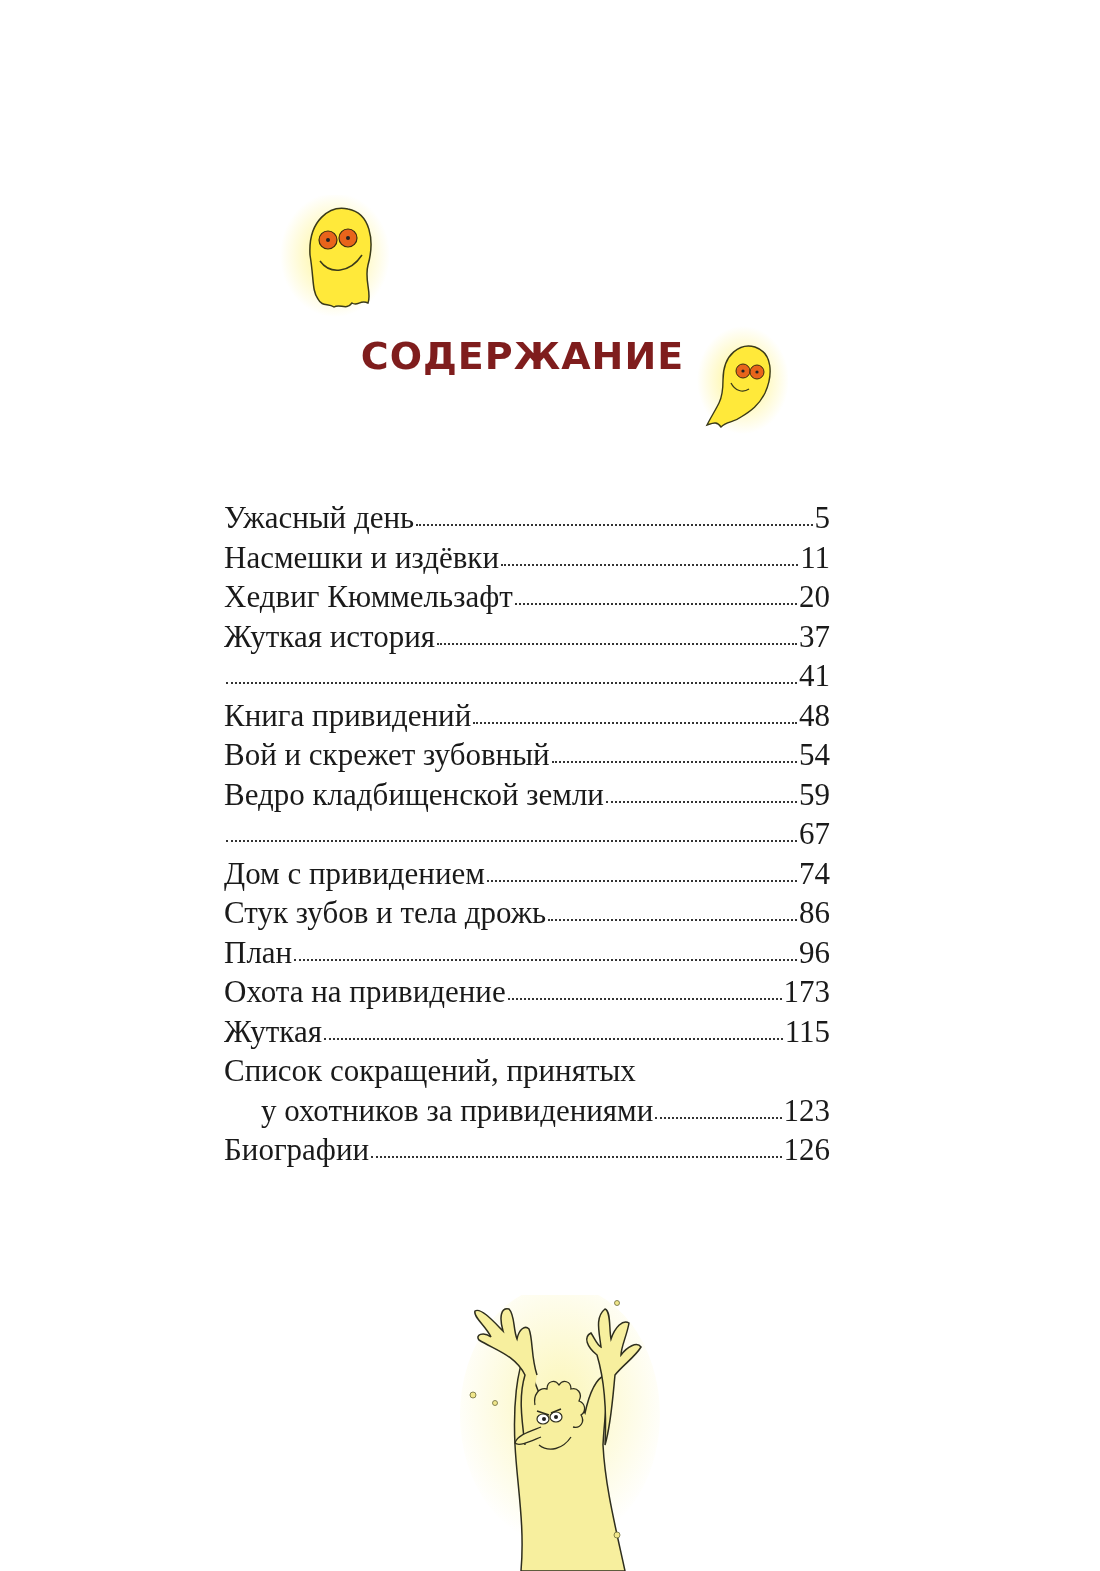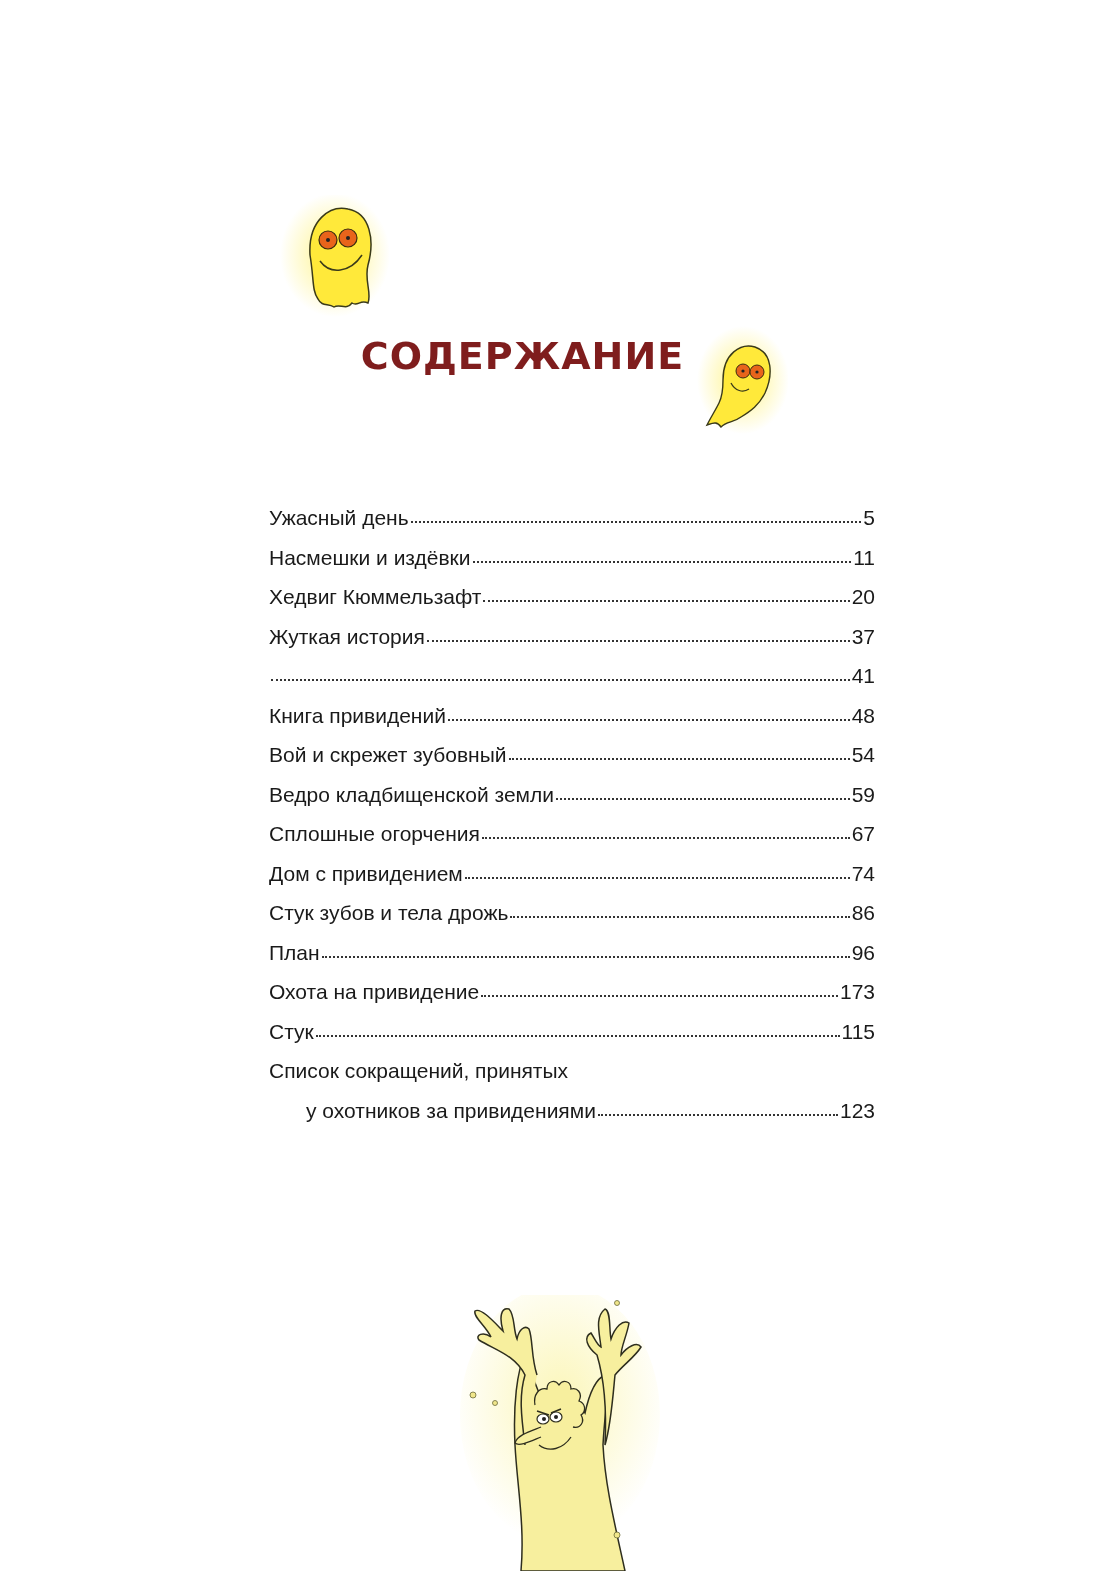--- a/index.html
+++ b/index.html
@@ -6,21 +6,21 @@
   body { width: 1100px; height: 1571px; position: relative; overflow: hidden; }
   .title {
     position: absolute; left: 0; width: 1045px; top: 334px;
     text-align: center;
     font-family: "DejaVu Sans", sans-serif; font-weight: bold;
     font-size: 38px; letter-spacing: 1px;
     color: #7f1d1d;
   }
   .toc {
     position: absolute; left: 224px; top: 498px; width: 606px;
-    font-family: Liberation Sans, sans-serif; font-size: 21px; color: #1a1a1a; margin-left: 45px;
+    font-family: Liberation Serif, serif; font-size: 31px; color: #1a1a1a;
   }
   .row {
     display: flex; align-items: baseline; height: 39.5px; line-height: 39.5px;
     white-space: nowrap;
   }
   .row .label { flex: 0 0 auto; }
   .row .dots {
     flex: 1 1 auto; overflow: hidden; margin: 0 2px;
     border-bottom: 2.5px dotted #333; height: 0; align-self: baseline;
     transform: translateY(-2px);
@@ -100,21 +100,20 @@
     <span class="label">Вой и скрежет зубовный</span>
     <span class="dots"></span>
     <span class="page">54</span>
   </div>
   <div class="row">
     <span class="label">Ведро кладбищенской земли</span>
     <span class="dots"></span>
     <span class="page">59</span>
   </div>
   <div class="row">
-    <span class="label">Сплошные огорчения</span>
     <span class="dots"></span>
     <span class="page">67</span>
   </div>
   <div class="row">
     <span class="label">Дом с привидением</span>
     <span class="dots"></span>
     <span class="page">74</span>
   </div>
   <div class="row">
     <span class="label">Стук зубов и тела дрожь</span>
@@ -125,32 +124,37 @@
     <span class="label">План</span>
     <span class="dots"></span>
     <span class="page">96</span>
   </div>
   <div class="row">
     <span class="label">Охота на привидение</span>
     <span class="dots"></span>
     <span class="page">173</span>
   </div>
   <div class="row">
-    <span class="label">Стук</span>
+    <span class="label">Жуткая</span>
     <span class="dots"></span>
     <span class="page">115</span>
   </div>
   <div class="row head-only">
     <span class="label">Список сокращений, принятых</span>
 
   </div>
   <div class="row indent">
     <span class="label">у охотников за привидениями</span>
     <span class="dots"></span>
     <span class="page">123</span>
+  </div>
+  <div class="row">
+    <span class="label">Биографии</span>
+    <span class="dots"></span>
+    <span class="page">126</span>
   </div>
 </div>
 
 <svg class="ghost" style="left:455px; top:1295px;" width="210" height="276" viewBox="0 0 210 276">
   <defs>
     <radialGradient id="glow3" cx="50%" cy="45%" r="55%">
       <stop offset="0%" stop-color="#fbf5b0" stop-opacity="0.9"></stop>
       <stop offset="100%" stop-color="#fbf5b0" stop-opacity="0"></stop>
     </radialGradient>
   </defs>

